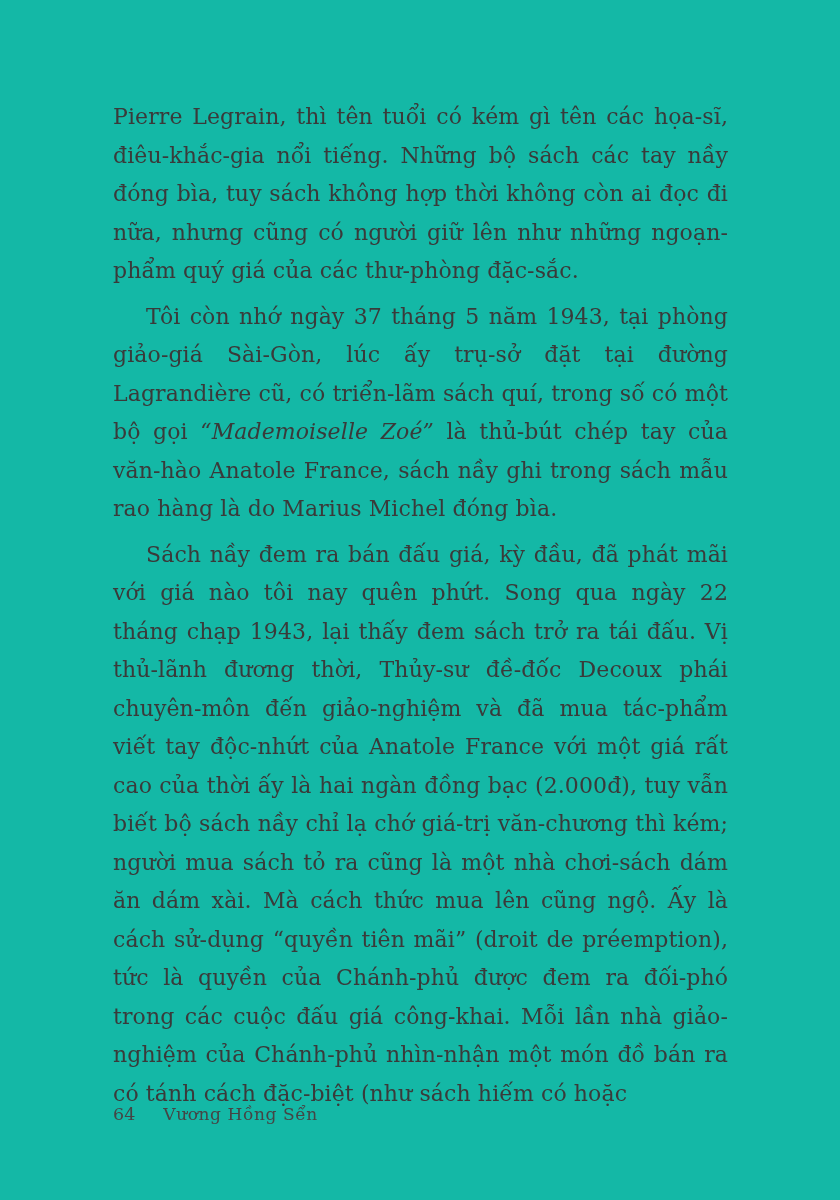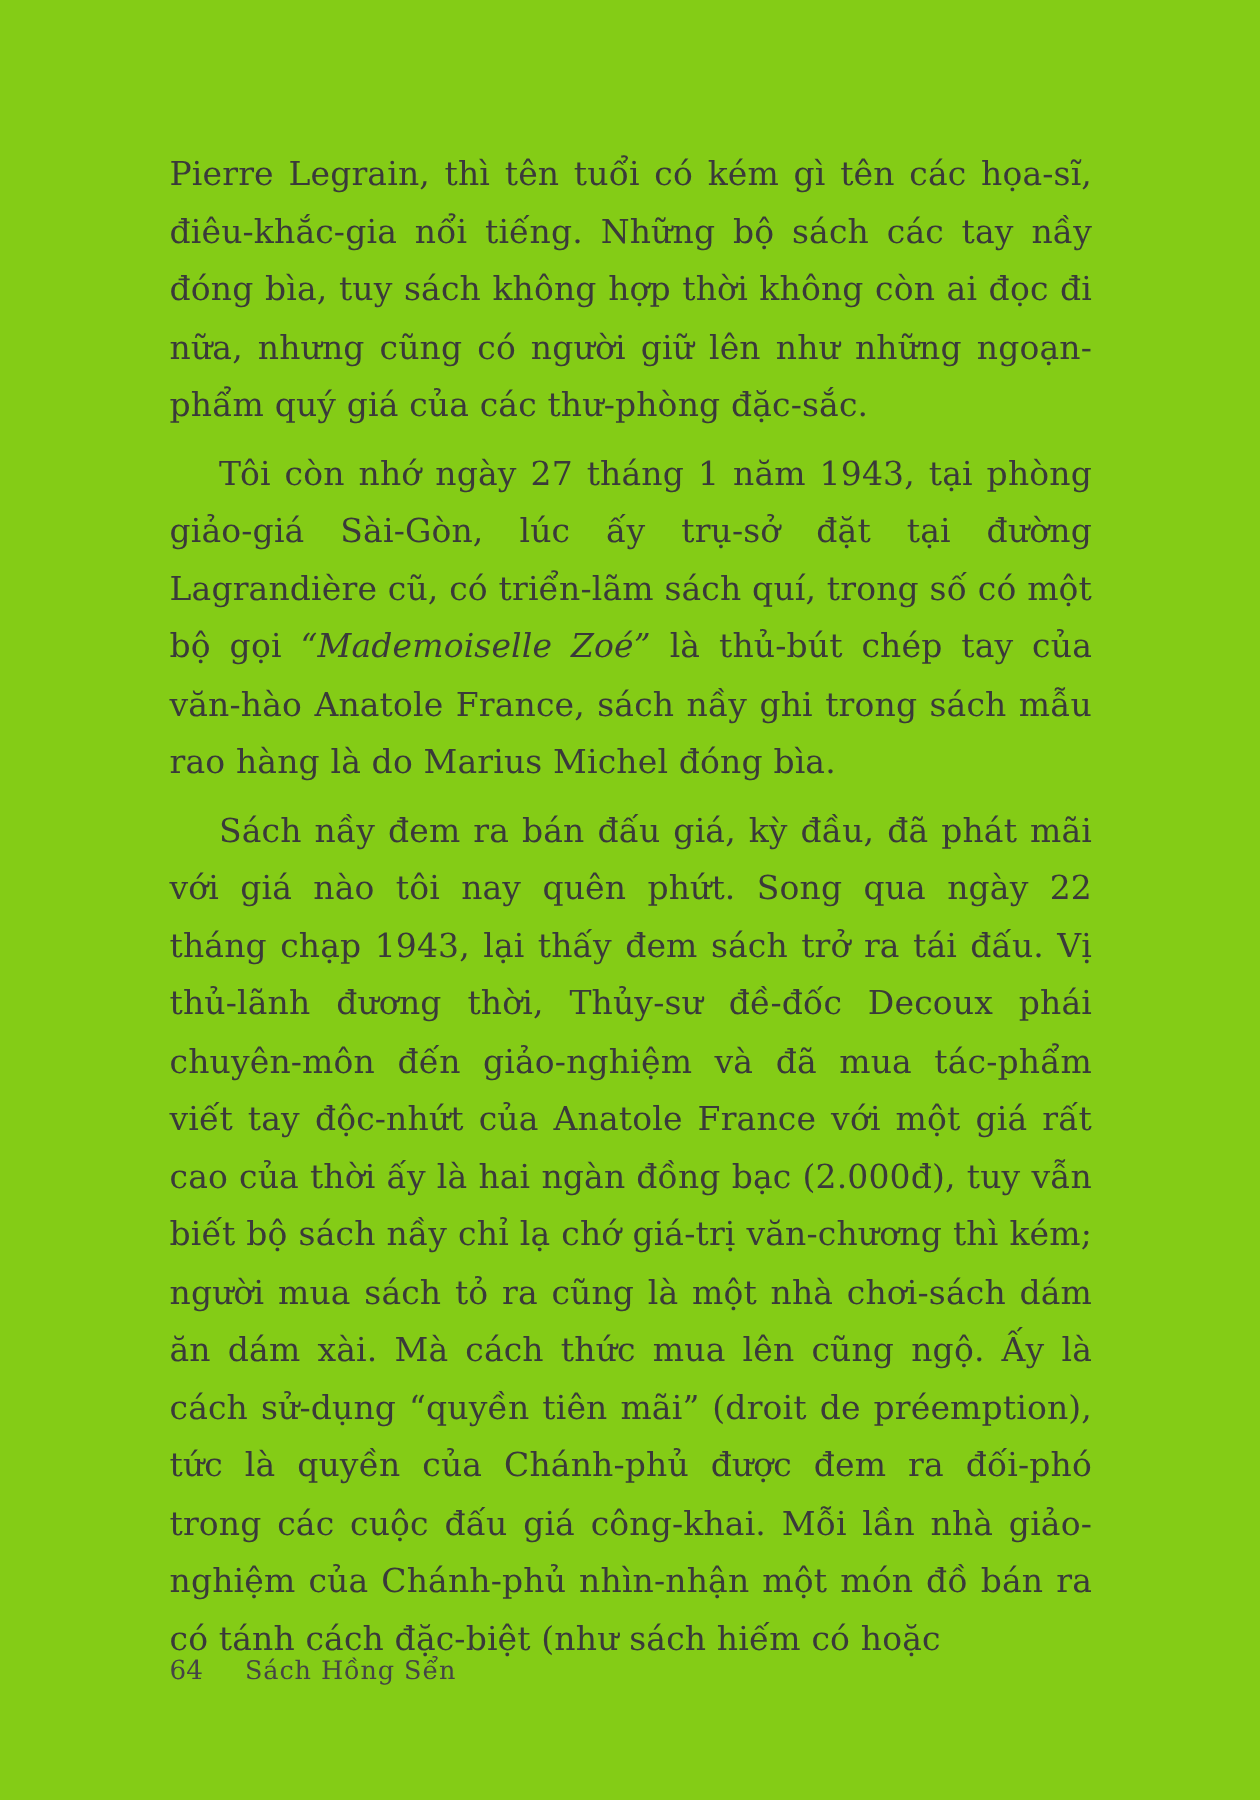--- a/index.html
+++ b/index.html
@@ -11,21 +11,21 @@
       height: 1200px;
       background: #fdfdfd;
       position: relative;
       overflow: hidden;
       font-family: "DejaVu Serif", "Liberation Serif", serif;
       color: #3a3a3a;
     }
     .book-page {
       position: absolute;
       inset: 0;
-      background: #84cc16;
+      background: #14b8a6;
     }
     .text-block {
       position: absolute;
       left: 113px;
       right: 112px;
       top: 98px;
       text-align: justify;
       font-size: 22px;
       line-height: 38.5px;
       letter-spacing: 0.1px;
@@ -59,24 +59,24 @@
   </style>
 </head>
 <body>
 
 <div class="book-page">
 
   <div class="text-block">
 
     <p class="para no-indent"><span>Pierre Legrain, thì tên tuổi có kém gì tên các họa-sĩ, điêu-khắc-gia nổi tiếng. Những bộ sách các tay nầy đóng bìa, tuy sách không hợp thời không còn ai đọc đi nữa, nhưng cũng có người giữ lên như những ngoạn-phẩm quý giá của các thư-phòng đặc-sắc.</span></p>
 
-    <p class="para"><span>Tôi còn nhớ ngày 27 tháng 1 năm 1943, tại phòng giảo-giá Sài-Gòn, lúc ấy trụ-sở đặt tại đường Lagrandière cũ, có triển-lãm sách quí, trong số có một bộ gọi </span><em>“Mademoiselle Zoé”</em><span> là thủ-bút chép tay của văn-hào Anatole France, sách nầy ghi trong sách mẫu rao hàng là do Marius Michel đóng bìa.</span></p>
+    <p class="para"><span>Tôi còn nhớ ngày 37 tháng 5 năm 1943, tại phòng giảo-giá Sài-Gòn, lúc ấy trụ-sở đặt tại đường Lagrandière cũ, có triển-lãm sách quí, trong số có một bộ gọi </span><em>“Mademoiselle Zoé”</em><span> là thủ-bút chép tay của văn-hào Anatole France, sách nầy ghi trong sách mẫu rao hàng là do Marius Michel đóng bìa.</span></p>
 
     <p class="para"><span>Sách nầy đem ra bán đấu giá, kỳ đầu, đã phát mãi với giá nào tôi nay quên phứt. Song qua ngày 22 tháng chạp 1943, lại thấy đem sách trở ra tái đấu. Vị thủ-lãnh đương thời, Thủy-sư đề-đốc Decoux phái chuyên-môn đến giảo-nghiệm và đã mua tác-phẩm viết tay độc-nhứt của Anatole France với một giá rất cao của thời ấy là hai ngàn đồng bạc (2.000đ), tuy vẫn biết bộ sách nầy chỉ lạ chớ giá-trị văn-chương thì kém; người mua sách tỏ ra cũng là một nhà chơi-sách dám ăn dám xài. Mà cách thức mua lên cũng ngộ. Ấy là cách sử-dụng “quyền tiên mãi” (droit de préemption), tức là quyền của Chánh-phủ được đem ra đối-phó trong các cuộc đấu giá công-khai. Mỗi lần nhà giảo-nghiệm của Chánh-phủ nhìn-nhận một món đồ bán ra có tánh cách đặc-biệt (như sách hiếm có hoặc</span></p>
 
   </div>
 
   <div class="page-footer">
     <span class="page-num">64</span>
-    <span class="author">Sách Hồng Sển</span>
+    <span class="author">Vương Hồng Sển</span>
   </div>
 
 </div>
 
 </body></html>

